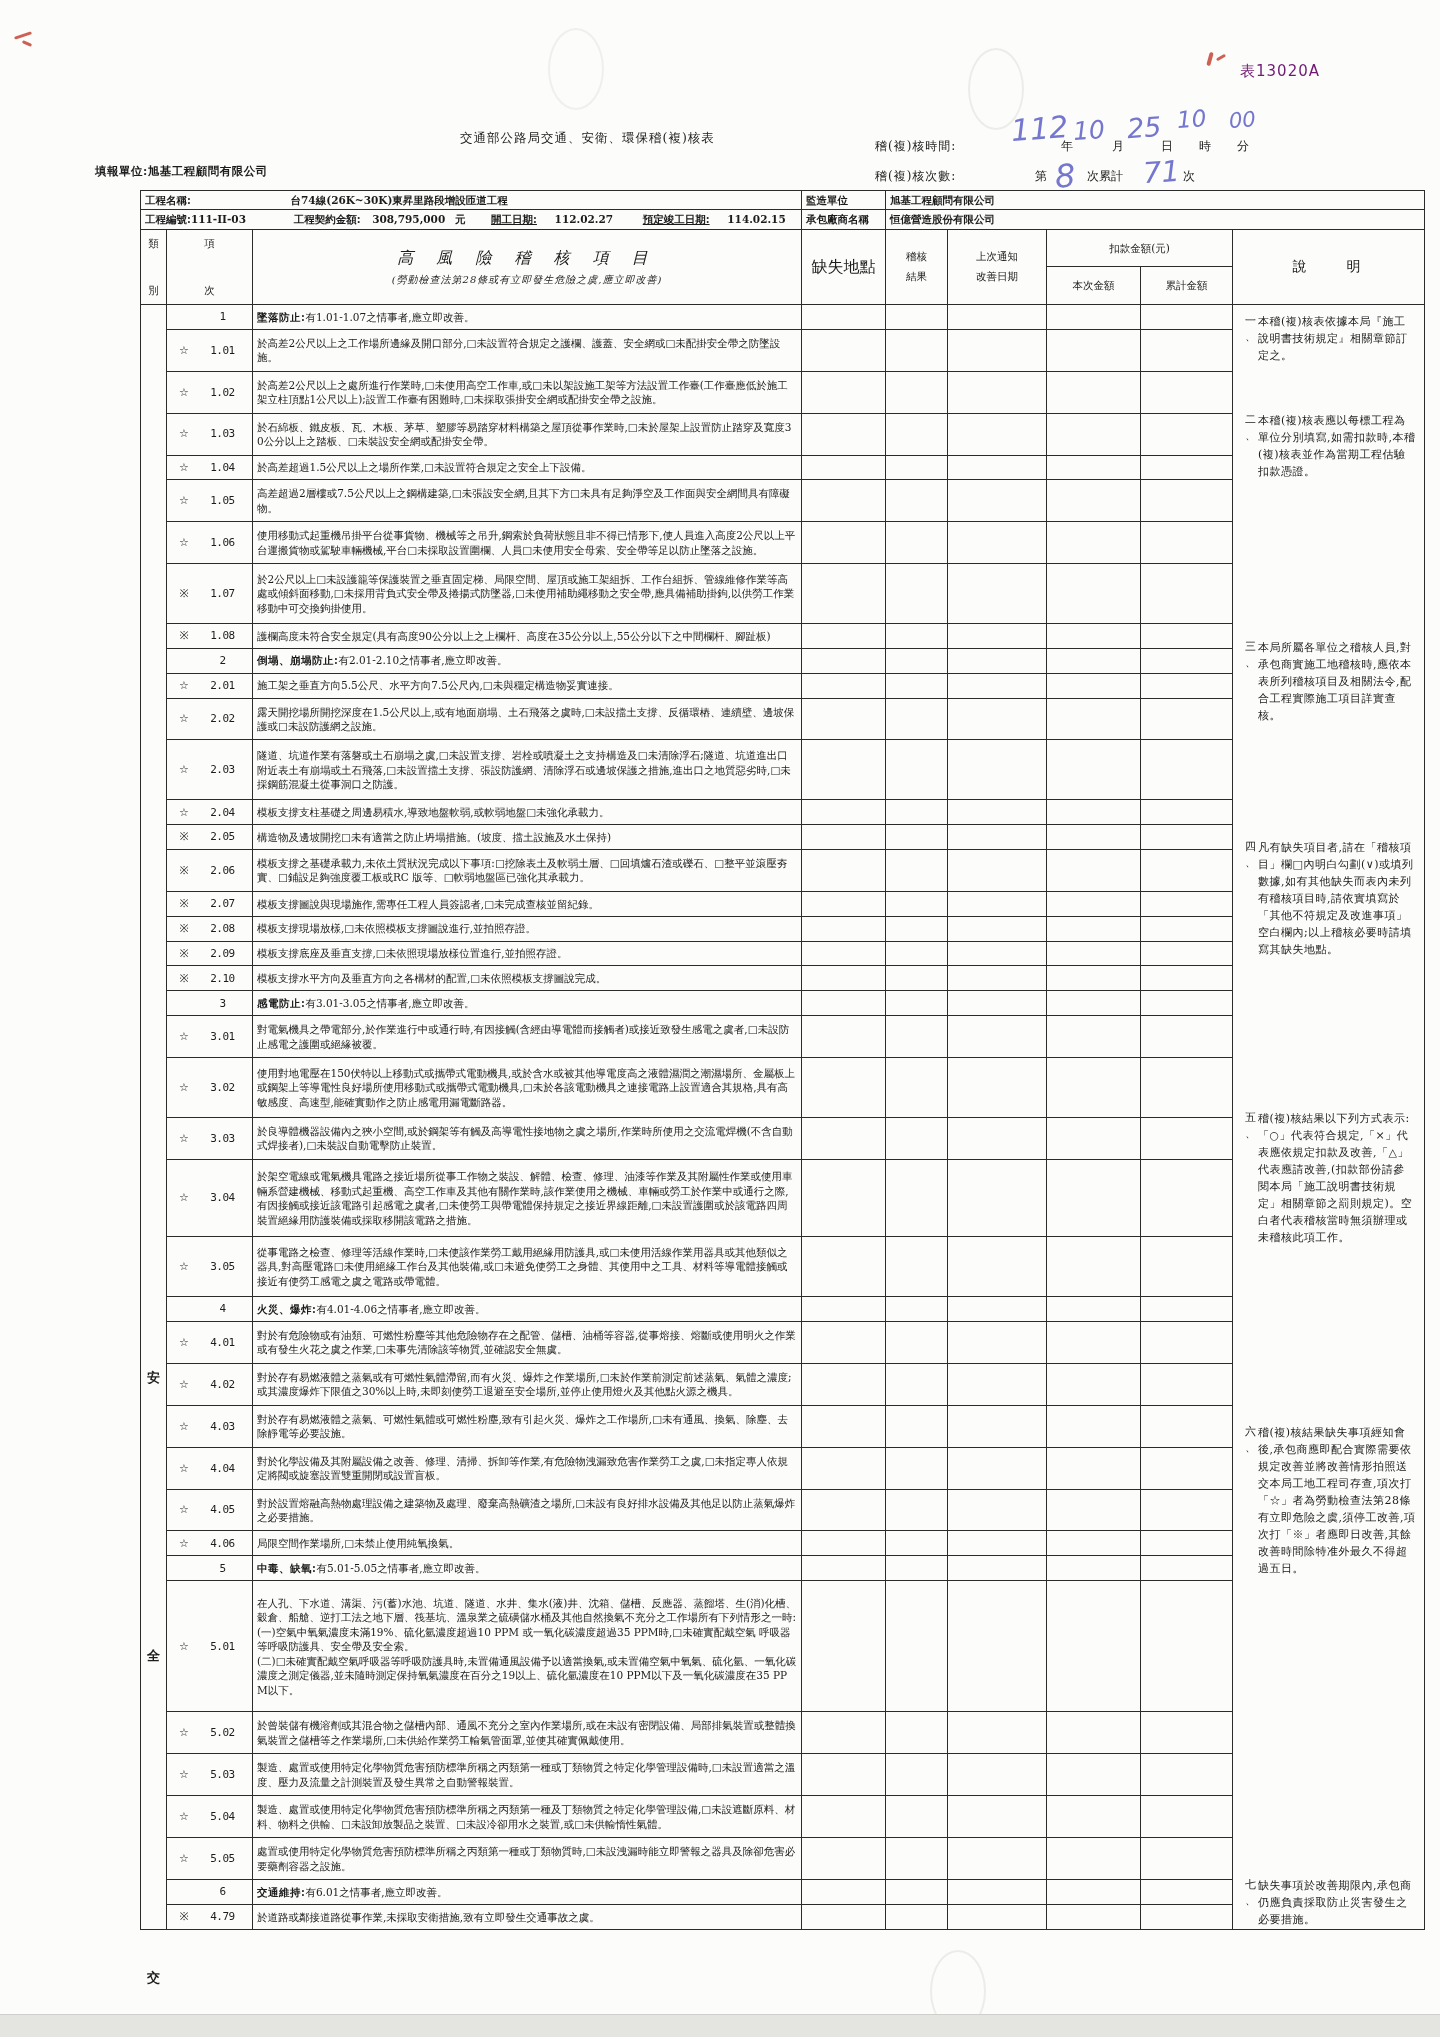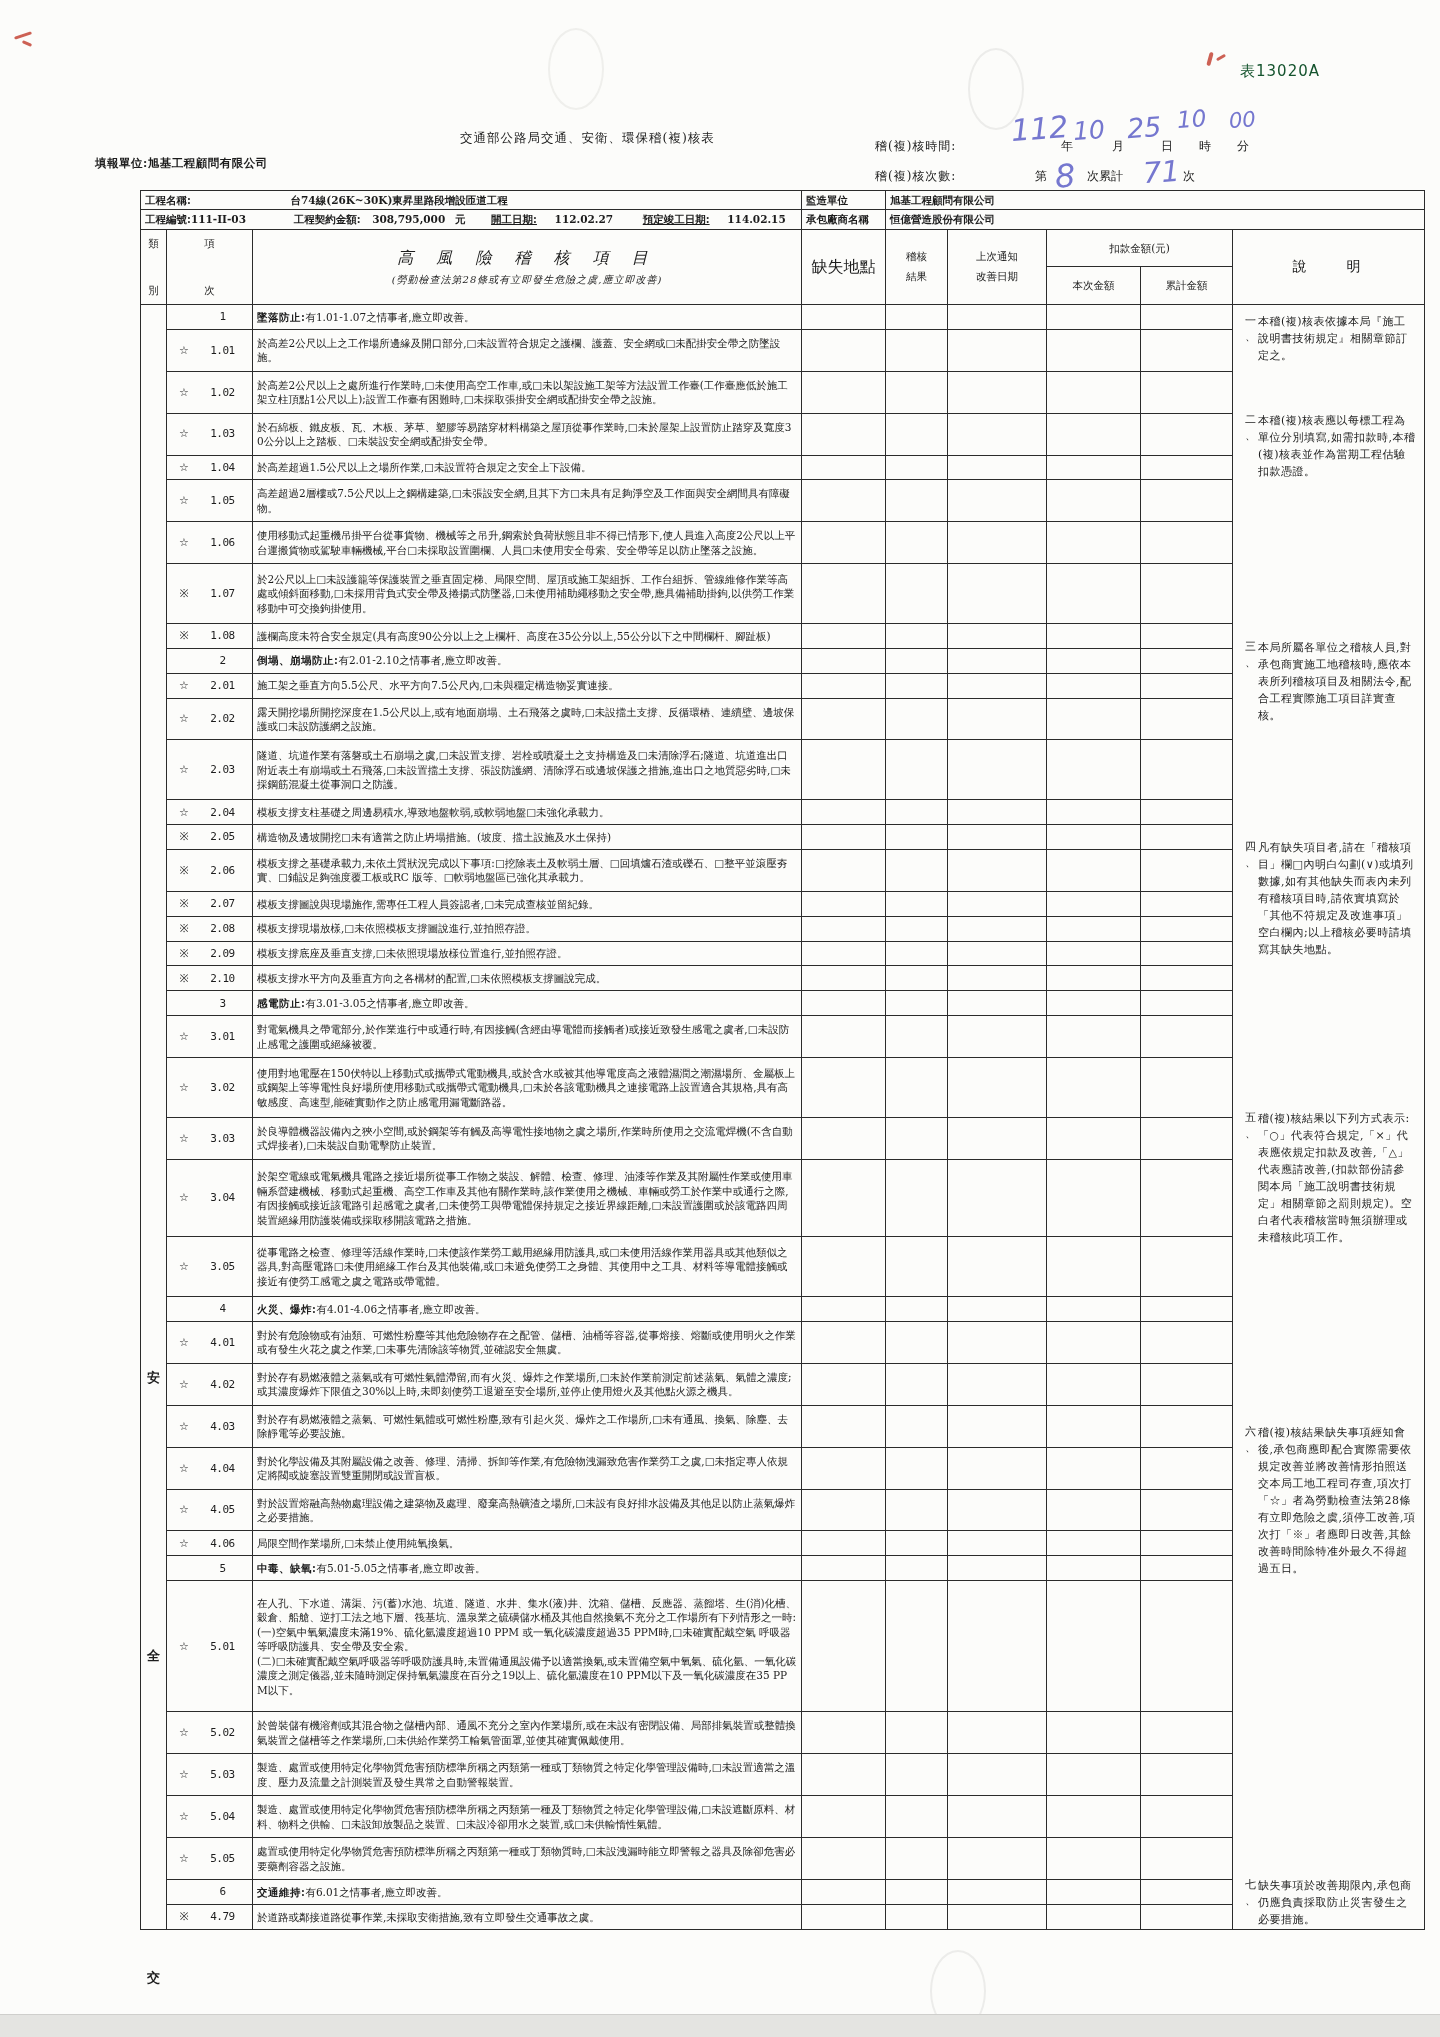--- a/index.html
+++ b/index.html
@@ -4,23 +4,23 @@
 <style>
   html,body{margin:0;padding:0;background:#9a9a98;}
   .page{position:relative;width:1440px;height:2037px;background:#fcfcfa;overflow:hidden;
         font-family:"DejaVu Serif","Liberation Serif",serif;color:#1c1c1c;}
   
   .scan-bottom{position:absolute;left:0;bottom:0;width:100%;height:22px;background:#e4e4e1;border-top:1px solid #cfcfcc;}
   .punch{position:absolute;width:52px;height:78px;border:2px solid #ececea;border-radius:50%;background:transparent;}
   .red-mark{position:absolute;background:#c0392b;opacity:.8;border-radius:2px;}
 
   .form-code{position:absolute;left:1240px;top:62px;font-size:15px;letter-spacing:1px;
-             font-family:"DejaVu Sans","Liberation Sans",sans-serif;color:#14532d;}
+             font-family:"DejaVu Sans","Liberation Sans",sans-serif;color:#701a75;}
   .doc-title{position:absolute;left:460px;top:130px;font-size:12.5px;letter-spacing:1px;}
-  .filler-line{position:absolute;left:95px;top:156px;font-size:11.5px;font-weight:bold;letter-spacing:.5px;}
+  .filler-line{position:absolute;left:95px;top:164px;font-size:11.5px;font-weight:bold;letter-spacing:.5px;}
 
   
   .audit{position:absolute;left:875px;top:130px;width:500px;font-size:12px;z-index:5;}
   .audit .aline{position:relative;height:30px;}
   .audit .albl{position:absolute;left:0;top:8px;letter-spacing:1px;}
   .audit .unit{position:absolute;top:8px;}
   .hw{position:absolute;color:#7577cf;font-family:"DejaVu Sans","Liberation Sans",sans-serif;
       font-style:italic;font-weight:400;transform:rotate(-4deg);z-index:6;line-height:1;}
 
   

